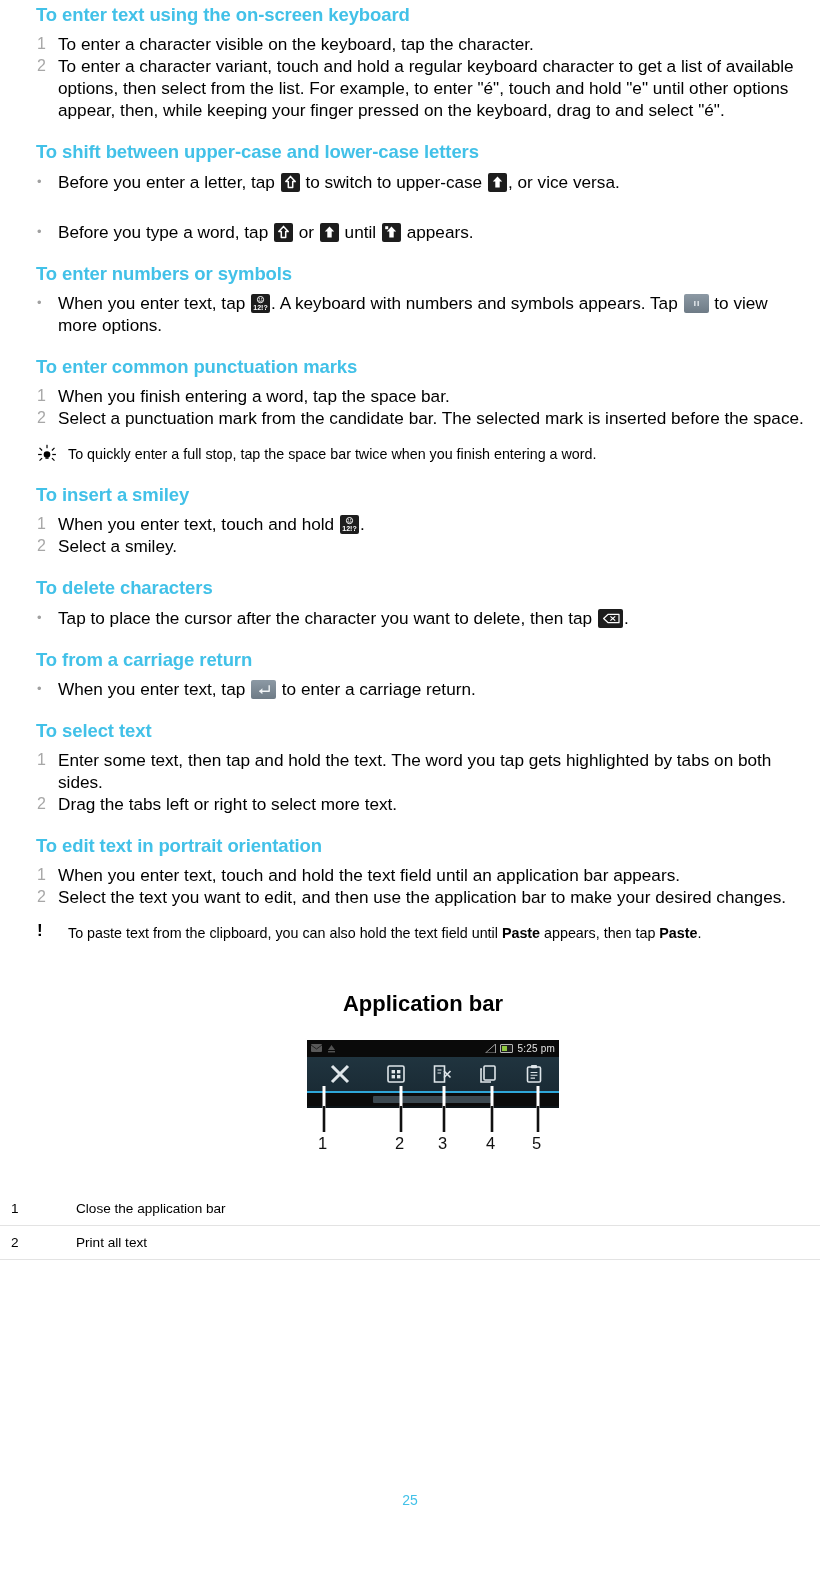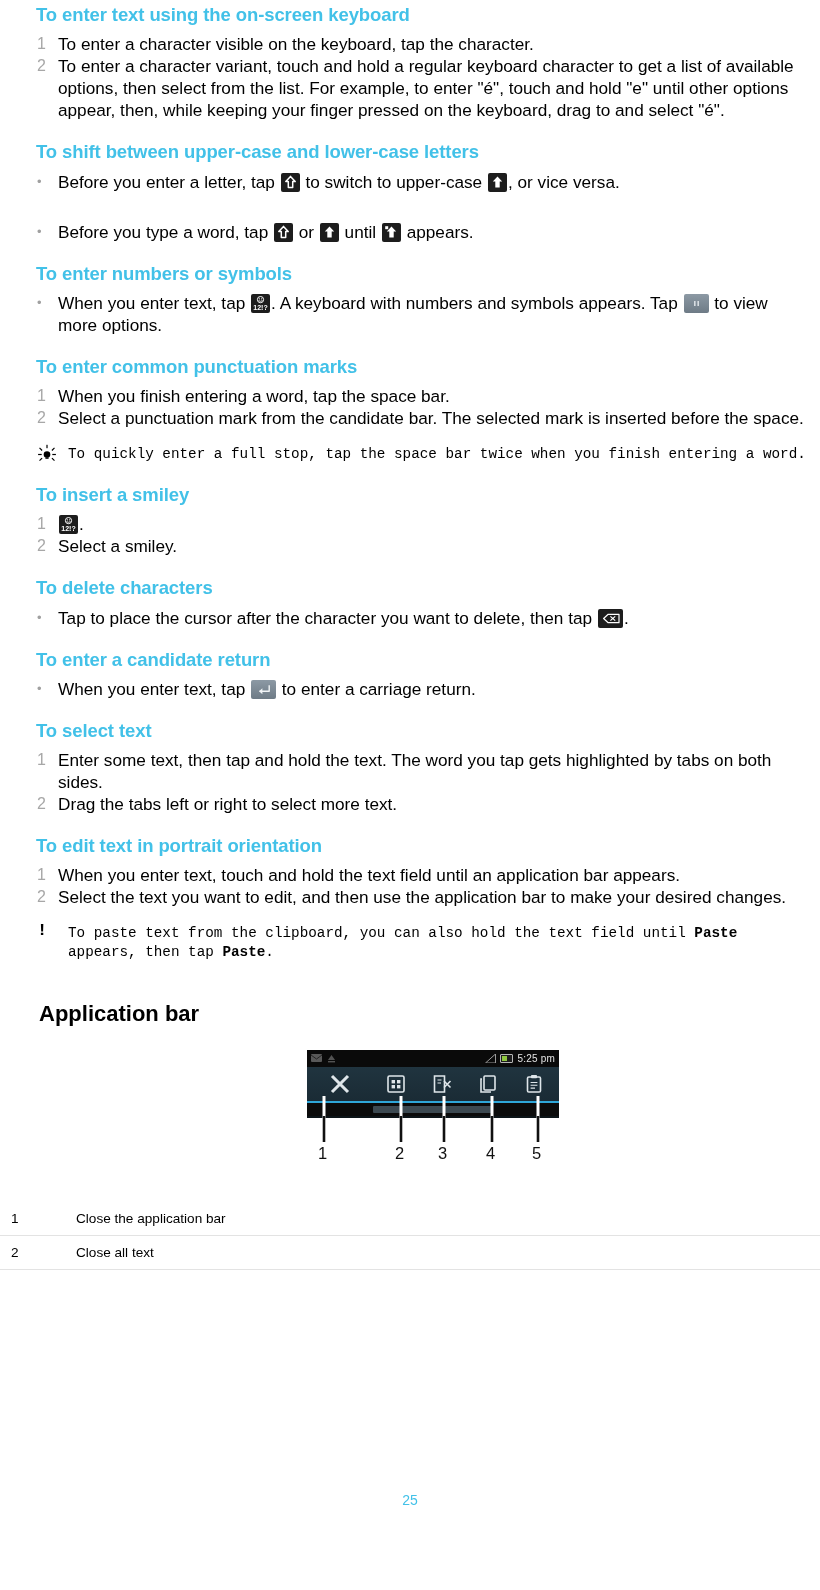--- a/index.html
+++ b/index.html
@@ -23,22 +23,23 @@
     font-weight: bold;
     margin: 0;
     padding: 0;
     line-height: 1.15;
     letter-spacing: -0.1px;
   }
   h2.main-head {
     color: #000000;
     font-size: 22px;
     font-weight: bold;
-    margin: 3px;
+    margin: 12px;
     line-height: 1.2;
+    text-align: center;
   }
 
   
   .steps { margin: 0; padding: 0; }
   .step {
     display: flex;
     align-items: flex-start;
     font-size: 17.2px;
     line-height: 22px;
     margin: 0;
@@ -57,21 +58,20 @@
     font-size: 13px;
   }
   .step .body { flex: 1 1 auto; }
 
   
   .note {
     display: flex;
     align-items: flex-start;
     font-size: 14.3px;
     line-height: 19px;
-    font-family: Liberation Mono, monospace;
   }
   .note .note-icon {
     flex: 0 0 32px;
     width: 32px;
     position: relative;
     height: 19px;
   }
   .note .note-body { flex: 1 1 auto; }
 
   
@@ -307,21 +307,21 @@
     </span>
     <span class="note-body">To quickly enter a full stop, tap the space bar twice when you finish entering a word.</span>
   </div>
 
   <div class="sp20"></div>
   <h3 class="sub-head">To insert a smiley</h3>
   <div class="sp8"></div>
   <div class="steps">
     <div class="step">
       <span class="marker">1</span>
-      <span class="body"><span class="key dark"><svg width="19" height="19" viewBox="0 0 19 19">
+      <span class="body"><span>When you enter text, touch and hold </span><span class="key dark"><svg width="19" height="19" viewBox="0 0 19 19">
               <circle cx="9.5" cy="5.6" r="3.1" fill="none" stroke="#ffffff" stroke-width="1"></circle>
               <circle cx="8.4" cy="4.8" r=".6" fill="#ffffff"></circle>
               <circle cx="10.6" cy="4.8" r=".6" fill="#ffffff"></circle>
               <path d="M7.6 6.6 Q9.5 8 11.4 6.6" stroke="#ffffff" stroke-width=".8" fill="none"></path>
               <text x="9.5" y="15.6" font-family="Liberation Sans, sans-serif" font-size="7" font-weight="bold" fill="#ffffff" text-anchor="middle">12!?</text>
             </svg></span><span>.</span></span>
     </div>
     <div class="step">
       <span class="marker">2</span>
       <span class="body">Select a smiley.</span>
@@ -333,21 +333,21 @@
   <div class="sp8"></div>
   <div class="step">
     <span class="marker bullet">•</span>
     <span class="body"><span>Tap to place the cursor after the character you want to delete, then tap </span><span class="key dark wide"><svg width="25" height="19" viewBox="0 0 25 19">
             <path d="M10.2 5.3 L21 5.3 L21 13.7 L10.2 13.7 L5.6 9.5 Z" fill="none" stroke="#ffffff" stroke-width="1.2" stroke-linejoin="round"></path>
             <path d="M12.4 7.4 L17.2 11.6 M17.2 7.4 L12.4 11.6" stroke="#ffffff" stroke-width="1.2"></path>
           </svg></span><span>.</span></span>
   </div>
 
   <div class="sp20"></div>
-  <h3 class="sub-head">To enter a candidate return</h3>
+  <h3 class="sub-head">To from a carriage return</h3>
   <div class="sp8"></div>
   <div class="step">
     <span class="marker bullet">•</span>
     <span class="body"><span>When you enter text, tap </span><span class="key grey wide"><svg width="25" height="19" viewBox="0 0 25 19">
             <path d="M18.2 5.2 L18.2 11.2 L8.6 11.2" fill="none" stroke="#f2f5f7" stroke-width="1.4" stroke-linejoin="round"></path>
             <path d="M11.4 8.2 L8.0 11.2 L11.4 14.2 Z" fill="#f2f5f7"></path>
           </svg></span><span> to enter a carriage return.</span></span>
   </div>
 
   <div class="sp20"></div>
@@ -472,19 +472,19 @@
     <span class="callout-num" style="left:532px; top:94px;">5</span>
   </div>
 
   <div class="figure legend" style="margin-top:24px;">
     <div class="legend-row">
       <span class="lg-num">1</span>
       <span class="lg-txt">Close the application bar</span>
     </div>
     <div class="legend-row">
       <span class="lg-num">2</span>
-      <span class="lg-txt">Close all text</span>
+      <span class="lg-txt">Print all text</span>
     </div>
   </div>
 
   <div class="pagenum">25</div>
 
 </div>
 
 </body></html>

